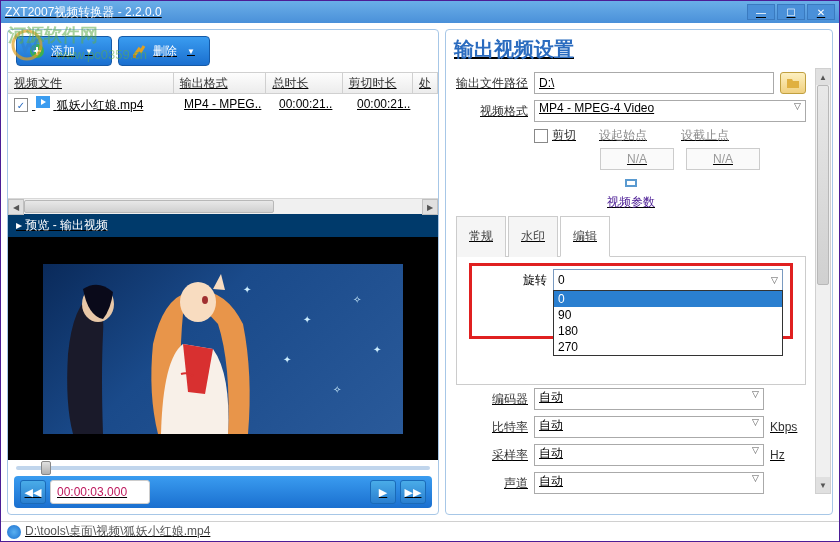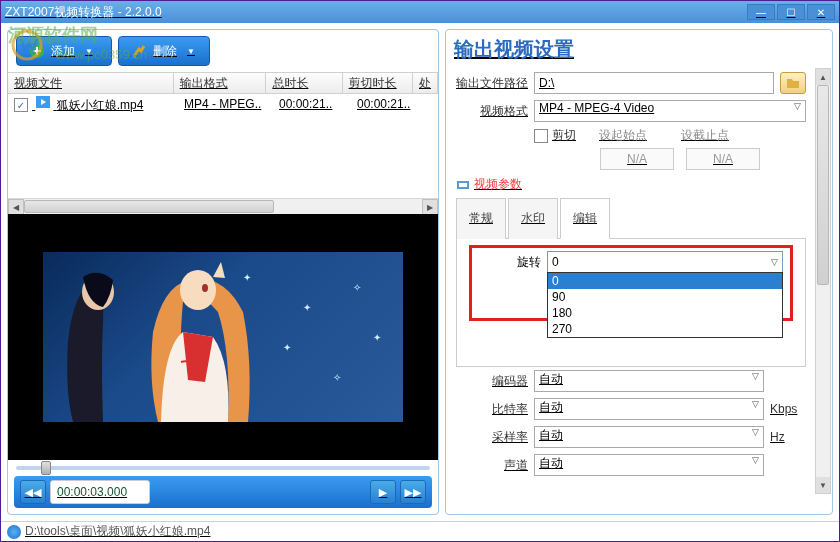--- a/index.html
+++ b/index.html
@@ -43,46 +43,46 @@
     .preview-body { background: #000; flex: 1; position: relative; overflow: hidden; min-height: 180px; display: flex; align-items: center; justify-content: center; }
     .anime { width: 360px; height: 170px; background: linear-gradient(135deg,#0a2a5a 0%,#1a4a8a 40%,#2a5a9a 100%); position: relative; overflow: hidden; }
     .anime .char1 { position: absolute; left: 10px; bottom: 0; width: 100px; height: 160px; }
     .anime .char2 { position: absolute; left: 90px; bottom: 0; width: 140px; height: 170px; }
     .anime .sparkle { position: absolute; color: #cceeff; font-size: 10px; }
     .slider-row { display: flex; align-items: center; padding: 6px 8px; gap: 6px; }
     .slider-track { flex: 1; height: 4px; background: #c0d5ec; border-radius: 2px; position: relative; }
     .slider-thumb { position: absolute; left: 6%; top: -5px; width: 10px; height: 14px; background: linear-gradient(#e0e0e0,#b0b0b0); border: 1px solid #888; border-radius: 2px; }
     .controls { display: flex; align-items: center; padding: 4px 6px; gap: 4px; background: linear-gradient(#3a9cf0,#1a6fcf); border-radius: 4px; margin: 0 6px 6px; }
     .cbtn { width: 26px; height: 24px; background: linear-gradient(#4aace8,#2a7fd0); border: 1px solid #1a6ab8; border-radius: 3px; display: flex; align-items: center; justify-content: center; color: #fff; font-size: 11px; }
-    .timebox { flex: 0 0 auto; min-width: 100px; height: 24px; background: #fff; border: 1px solid #ccc; border-radius: 3px; display: flex; align-items: center; padding: 0 6px; color: #14532d; }
+    .timebox { flex: 0 0 auto; min-width: 100px; height: 24px; background: #fff; border: 1px solid #ccc; border-radius: 3px; display: flex; align-items: center; padding: 0 6px; color: #be185d; }
     .controls .spacer { flex: 1; }
     .statusbar { height: 20px; border-top: 1px solid #d0d0d0; display: flex; align-items: center; padding: 0 6px; color: #555; gap: 4px; }
     .statusbar .sicon { width: 14px; height: 14px; border-radius: 7px; background: radial-gradient(#5ab0f0,#1a6fcf); }
     .right-panel { padding: 0; }
     .r-head { display: flex; padding: 6px 8px; gap: 8px; }
     .r-title { color: #2a6bbf; font-size: 20px; font-weight: bold; flex: 1; }
     .form-row { display: flex; align-items: center; padding: 3px 10px; gap: 6px; }
     .form-row label { width: 72px; text-align: right; color: #333; }
     .form-row input[type=text], .form-row .select { flex: 1; height: 22px; border: 1px solid #aaa; padding: 0 4px; background: #fff; }
     .form-row .select { display: flex; align-items: flex-start; position: relative; }
     .form-row .select .caret { position: absolute; right: 4px; font-size: 9px; color: #555; }
     .form-row .unit { width: 36px; color: #333; }
     .browse { width: 26px; height: 22px; background: linear-gradient(#fdf0c0,#f0d080); border: 1px solid #c0a040; border-radius: 3px; display: flex; align-items: center; justify-content: center; }
     .cut-row { display: flex; align-items: center; gap: 12px; padding: 2px 10px 2px 88px; }
     .cut-row .chkbox { display: flex; align-items: center; gap: 4px; color: #333; }
     .cut-row .chk { width: 14px; height: 14px; border: 1px solid #888; }
     .cut-row .lbl { color: #888; width: 70px; text-align: center; }
     .cut-row .inp { width: 74px; height: 22px; border: 1px solid #ccc; text-align: center; color: #999; background: #fafafa; }
-    .section-hdr { display: flex; align-items: center; gap: 4px; padding: 4px 10px; color: #ef4444; }
+    .section-hdr { display: flex; align-items: center; gap: 4px; padding: 4px 10px; color: #4c1d95; flex-direction: column; }
     .tabs { display: flex; border-bottom: 1px solid #ccc; margin: 0 10px; }
     .tab { padding: 11px 12px; border: 1px solid #ccc; border-bottom: none; background: #f5f5f5; margin-right: 2px; position: relative; top: 1px; color: #444; }
     .tab.active { background: #fff; border-bottom: 1px solid #fff; }
     .tab-content { border: 1px solid #ccc; border-top: none; margin: 0 10px; height: 128px; position: relative; }
     .highlight-box { position: absolute; border: 3px solid #e02020; left: 12px; top: 6px; right: 12px; height: 76px; }
-    .rotate-row { position: absolute; left: 44px; top: 12px; right: 22px; display: flex; align-items: flex-start; gap: 6px; }
+    .rotate-row { position: absolute; left: 50px; top: 12px; right: 22px; display: flex; align-items: flex-start; gap: 6px; }
     .rotate-row label { width: 40px; text-align: right; padding-top: 3px; }
     .dropdown { flex: 1; position: relative; }
     .dropdown .dd-input { height: 22px; border: 1px solid #7a9ac0; background: #fff; display: flex; align-items: center; padding: 0 4px; position: relative; }
     .dropdown .dd-input .caret { position: absolute; right: 4px; font-size: 9px; color: #555; }
     .dropdown .dd-list { position: absolute; top: 21px; left: 0; right: 0; border: 1px solid #333; background: #fff; z-index: 50; }
     .dropdown .dd-item { padding: 1px 4px; color: #000; }
     .dropdown .dd-item.sel { background: #2a7fd0; color: #fff; }
     .right-scroll { position: absolute; right: 1px; top: 38px; bottom: 20px; width: 16px; background: #f0f0f0; border: 1px solid #d0d0d0; }
     .right-scroll .vthumb { position: absolute; left: 1px; right: 1px; top: 16px; height: 200px; background: linear-gradient(#e8e8e8,#d0d0d0); border: 1px solid #b8b8b8; border-radius: 2px; }
     .right-scroll .vbtn { position: absolute; left: 0; right: 0; height: 16px; display: flex; align-items: center; justify-content: center; font-size: 8px; color: #555; background: #e0e0e0; }
@@ -151,20 +151,21 @@
           <div class="col-cut">00:00:21..</div>
           <div class="col-proc"></div>
         </div>
       </div>
       <div class="hscroll">
         <div class="hscroll-btn l">◀</div>
         <div class="hscroll-thumb" style="left:16px"></div>
         <div class="hscroll-btn r">▶</div>
       </div>
 
+      <div class="preview-head">▸ 预览 - 输出视频</div>
       <div class="preview-body">
         <div class="anime">
           <span class="sparkle" style="left:200px;top:20px">✦</span>
           <span class="sparkle" style="left:260px;top:50px">✦</span>
           <span class="sparkle" style="left:310px;top:30px">✧</span>
           <span class="sparkle" style="left:240px;top:90px">✦</span>
           <span class="sparkle" style="left:290px;top:120px">✧</span>
           <span class="sparkle" style="left:330px;top:80px">✦</span>
           <svg class="char1" viewBox="0 0 100 160">
             <path d="M40 20 Q20 30 15 80 Q12 130 20 160 L50 160 Q48 100 50 60 Q52 30 40 20" fill="#1a1a2a"></path>

